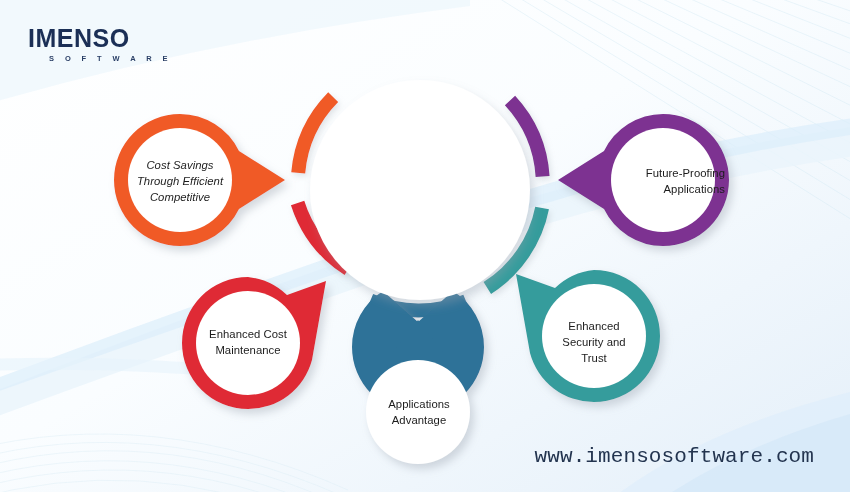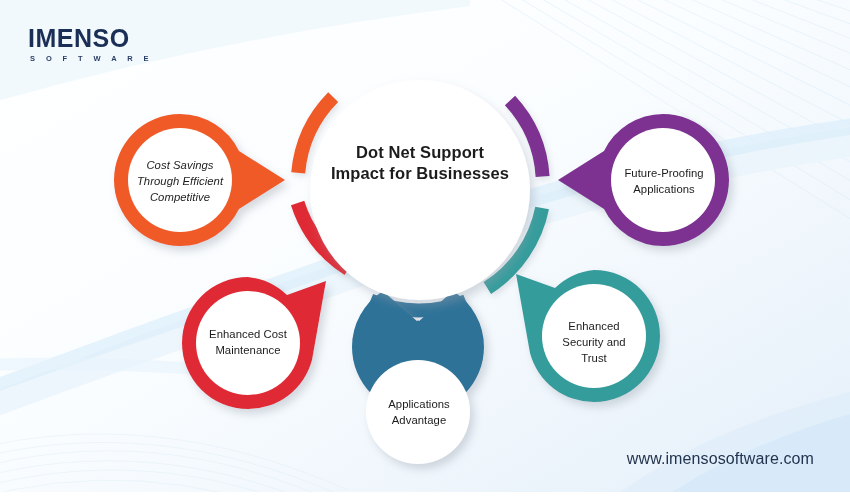--- a/index.html
+++ b/index.html
@@ -17,45 +17,45 @@
   .bg-svg{position:absolute;inset:0;width:850px;height:500px;pointer-events:none;}
 
   
   .logo{position:absolute;left:28px;top:26px;line-height:1;}
   .logo-main{
     font-size:25px;font-weight:700;letter-spacing:0.5px;color:#1b2f56;
     font-family:"Liberation Sans","DejaVu Sans",sans-serif;
   }
   .logo-sub{
     margin-top:4px;font-size:7.5px;font-weight:700;letter-spacing:4.4px;
-    color:#2a3f66;padding-left:2px;
+    color:#2a3f66;padding-left:2px;margin-left:19px;
   }
 
   
   .website{
     position:absolute;right:36px;bottom:24px;
-    font-size:16px;color:#23344f;letter-spacing:.1px;
+    font-size:21px;color:#23344f;letter-spacing:.1px;font-family:Liberation Mono, monospace;
   }
 
   
   .diagram{position:absolute;left:0;top:0;width:850px;height:500px;}
   .diagram svg{position:absolute;left:0;top:0;}
 
   
   .hub-text{
     position:absolute;left:311px;top:142px;width:218px;
     text-align:center;font-size:16.5px;font-weight:700;color:#1c1c1c;
     line-height:1.3;letter-spacing:.1px;
   }
   .node-text{
     position:absolute;text-align:center;color:#1c1c1c;
     font-size:11.3px;line-height:1.42;letter-spacing:.05px;
   }
   .nt-cost{left:118px;top:157px;width:124px;font-style:italic;}
-  .nt-future{left:603px;top:165px;width:122px;}
+  .nt-future{left:603px;top:165px;width:122px;text-align:right;}
   .nt-euex{left:186px;top:326px;width:124px;}
   .nt-comp{left:357px;top:396px;width:124px;}
   .nt-sec{left:533px;top:318px;width:122px;}
 </style>
 </head>
 <body>
 
 <div id="stage">
 
   <svg class="bg-svg" viewBox="0 0 850 500">
@@ -188,24 +188,20 @@
                  L 555 288
                  A 66 66 0 0 1 594 270 Z"></path>
         <circle cx="594" cy="336" r="52" fill="#ffffff"></circle>
       </g>
 
       <g filter="url(#softShadow)">
         <circle cx="420" cy="190" r="110" fill="#ffffff"></circle>
       </g>
     </svg>
 
-    <div class="hub-text">
-      <span>Dot Net Support</span><br>
-      <span>Impact for Businesses</span>
-    </div>
 
     <div class="node-text nt-cost">
       <span>Cost Savings</span><br>
       <span>Through Efficient</span><br>
       <span>Competitive</span>
     </div>
 
     <div class="node-text nt-future">
       <span>Future-Proofing</span><br>
       <span>Applications</span>

